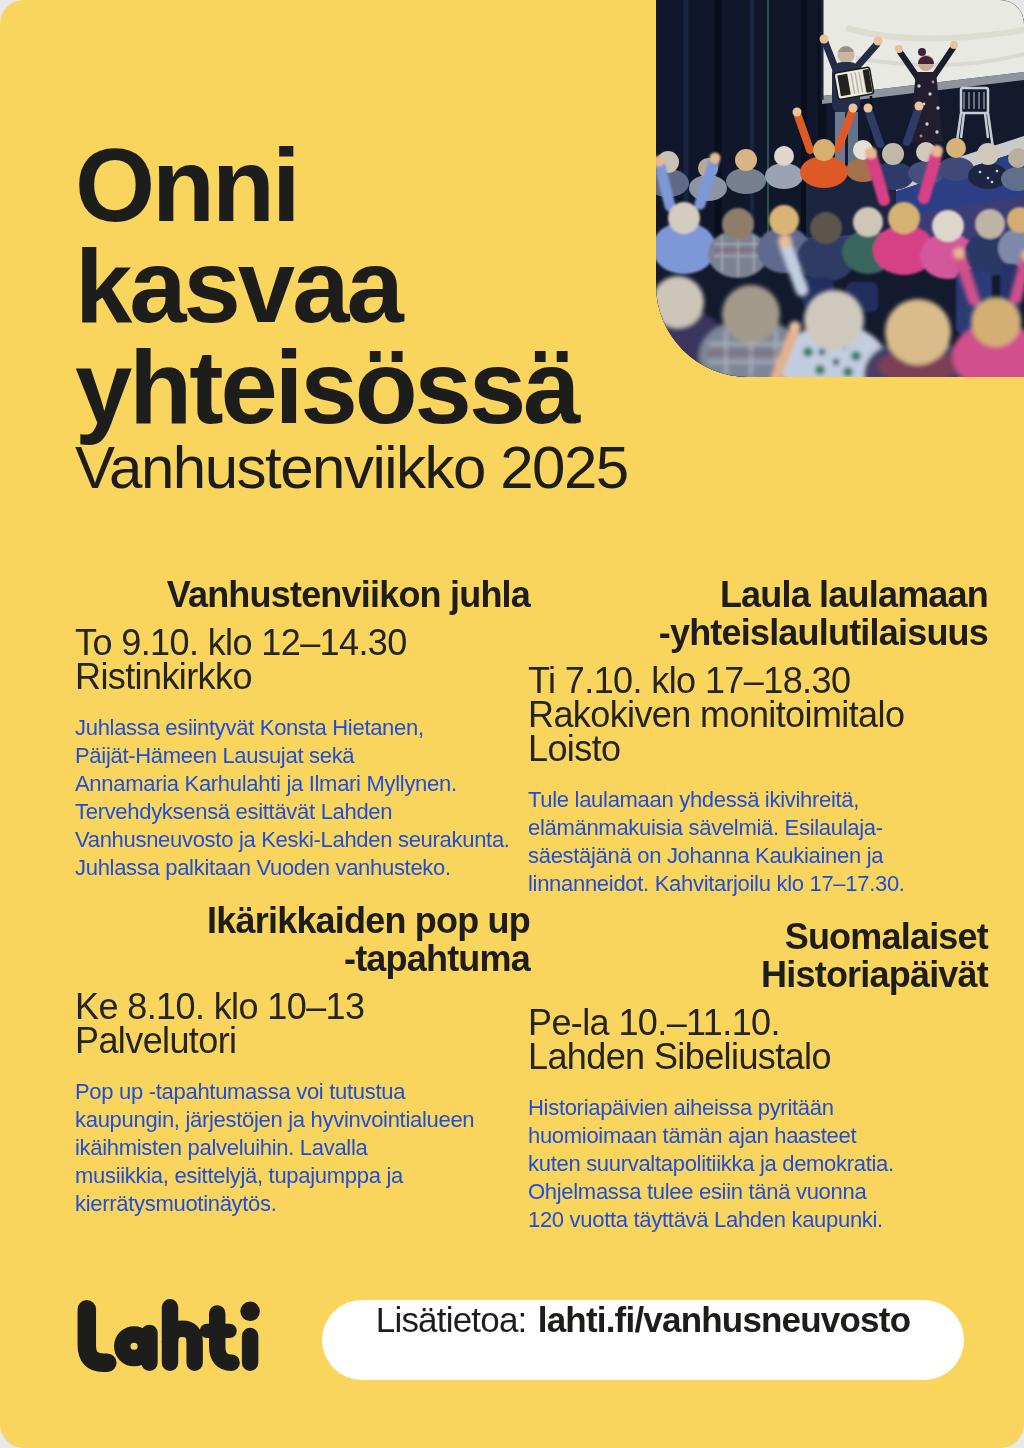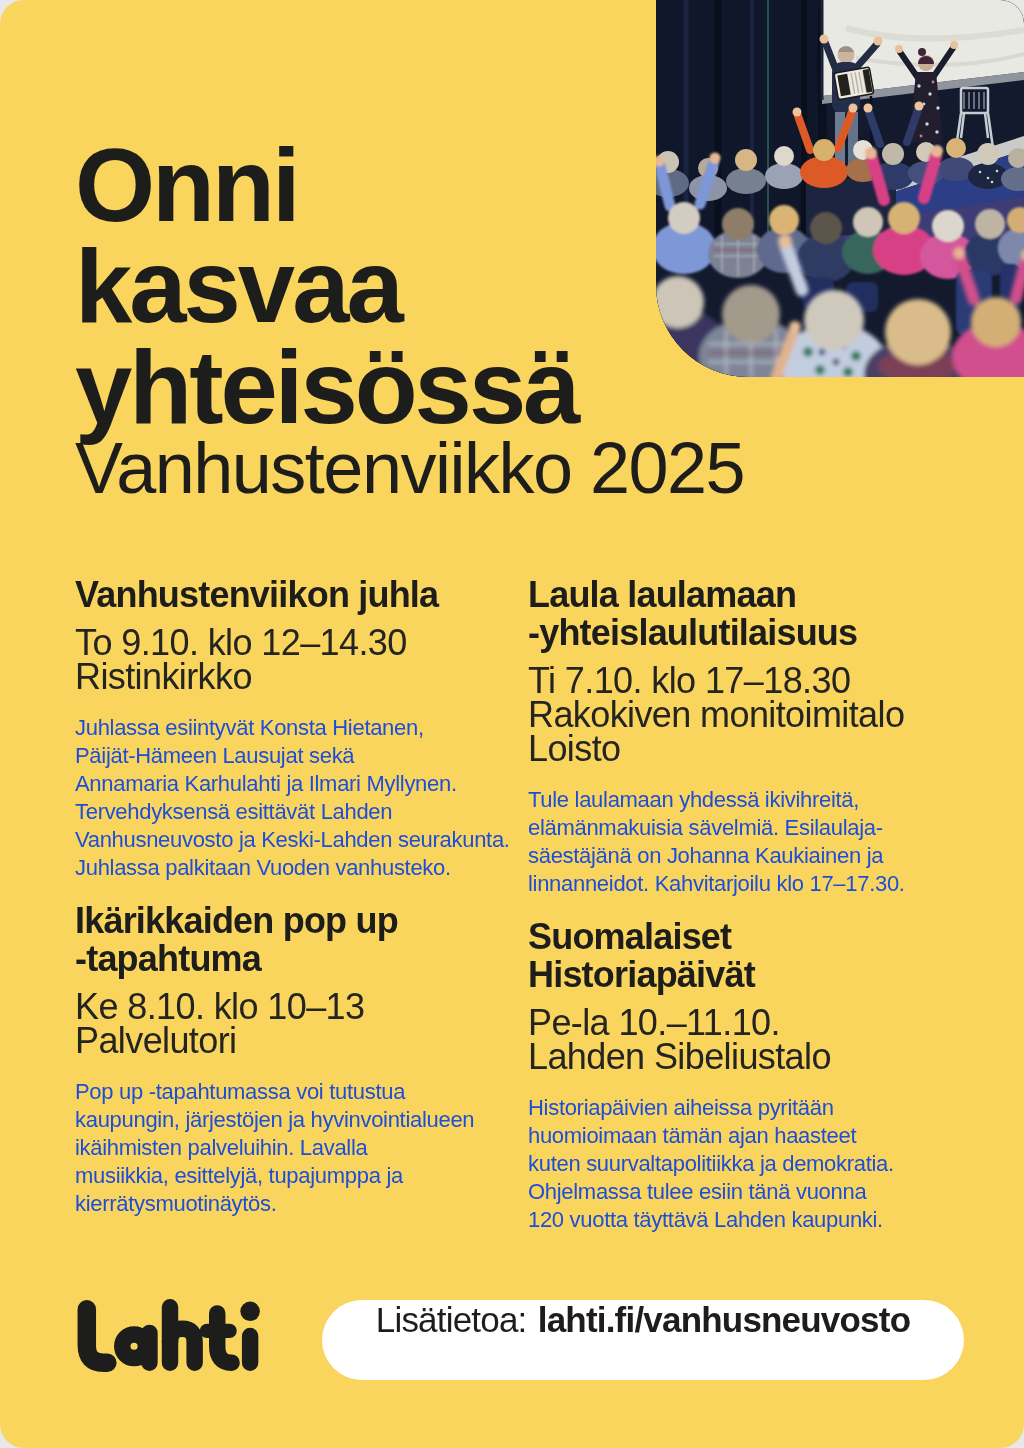--- a/index.html
+++ b/index.html
@@ -9,36 +9,36 @@
     font-family:"Liberation Sans","DejaVu Sans",sans-serif;
     border-radius:24px;
   }
   .main-title{
     position:absolute;left:75px;top:66px;
     font-size:103px;line-height:101px;font-weight:700;
     letter-spacing:-3px;white-space:pre-line;color:#1D1D1B;
   }
   .subtitle{
     position:absolute;left:75px;top:420px;
-    font-size:72px;line-height:96px;font-weight:300;
+    font-size:60px;line-height:96px;font-weight:300;
     letter-spacing:-1.5px;color:#1D1D1B;white-space:nowrap;
   }
   .photo-wrap{
     position:absolute;left:656px;top:0;width:368px;height:377px;
     border-radius:0 0 0 92px;overflow:hidden;background:#131a2e;
   }
   .photo-wrap svg{display:block;}
   .col{position:absolute;top:576px;}
   .col-left{left:75px;width:455px;}
   .col-right{left:528px;width:460px;}
   .event{margin:0;}
   .event + .event{margin-top:20px;}
   .event-heading{
     margin:0;font-size:36px;line-height:38px;font-weight:700;
-    letter-spacing:-0.8px;white-space:pre-line;color:#1D1D1B;
+    letter-spacing:-0.8px;white-space:pre-line;color:#1D1D1B;text-align:right;
   }
   .event-when{
     margin:12px 0 0 0;font-size:36px;line-height:34px;font-weight:400;
     letter-spacing:-0.6px;white-space:pre-line;color:#242420;
   }
   .event-body p{
     margin:20px 0 0 0;font-size:22px;line-height:28px;font-weight:400;
     letter-spacing:-0.3px;white-space:pre-line;color:#1d4ed8;
   }
   .event-body p + p{margin-top:6px;}

